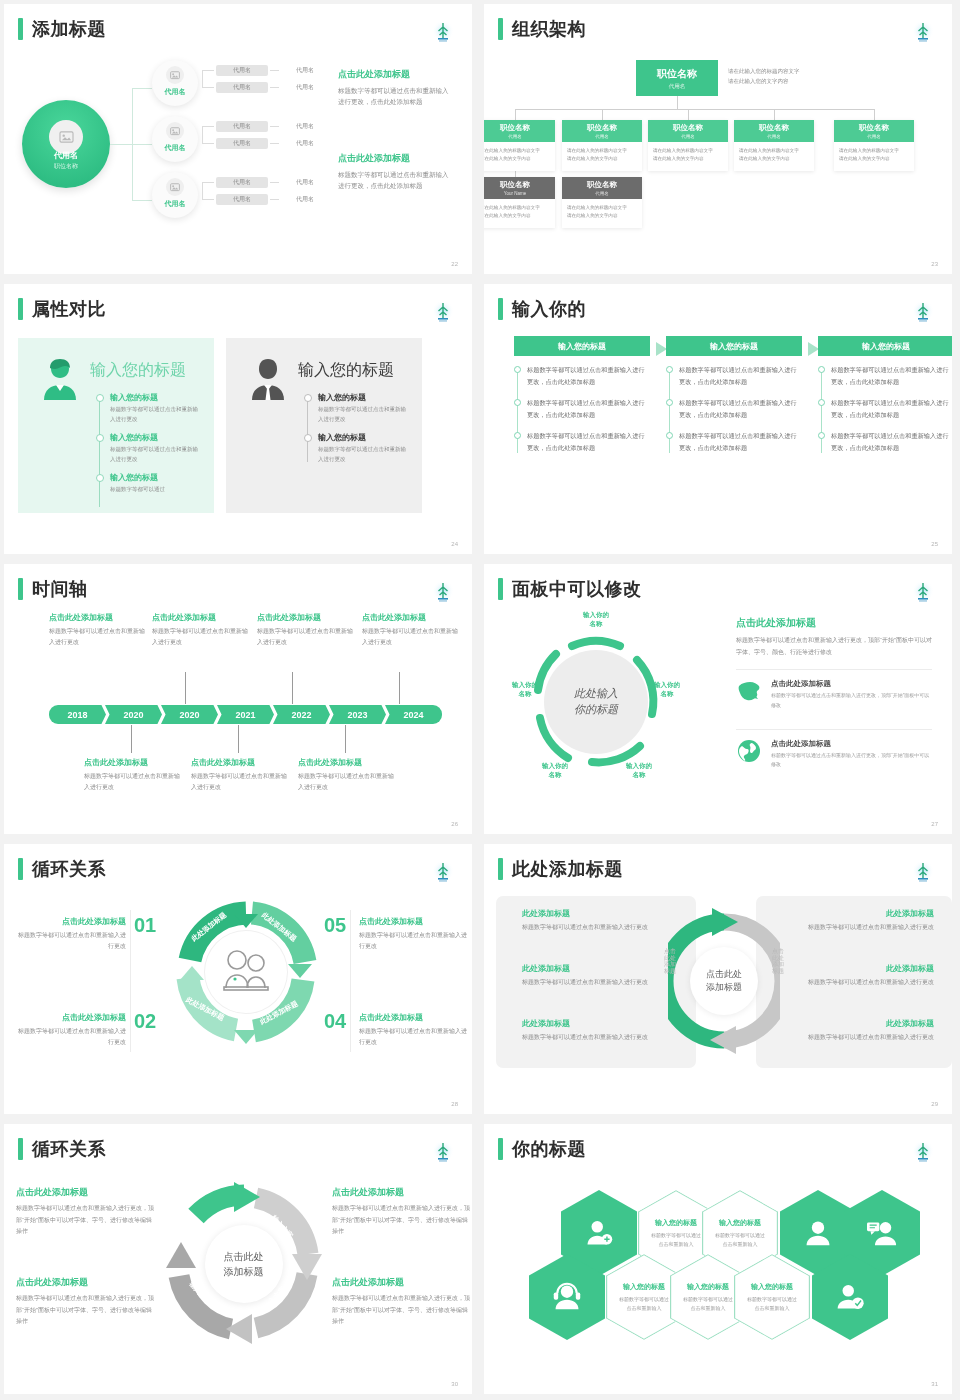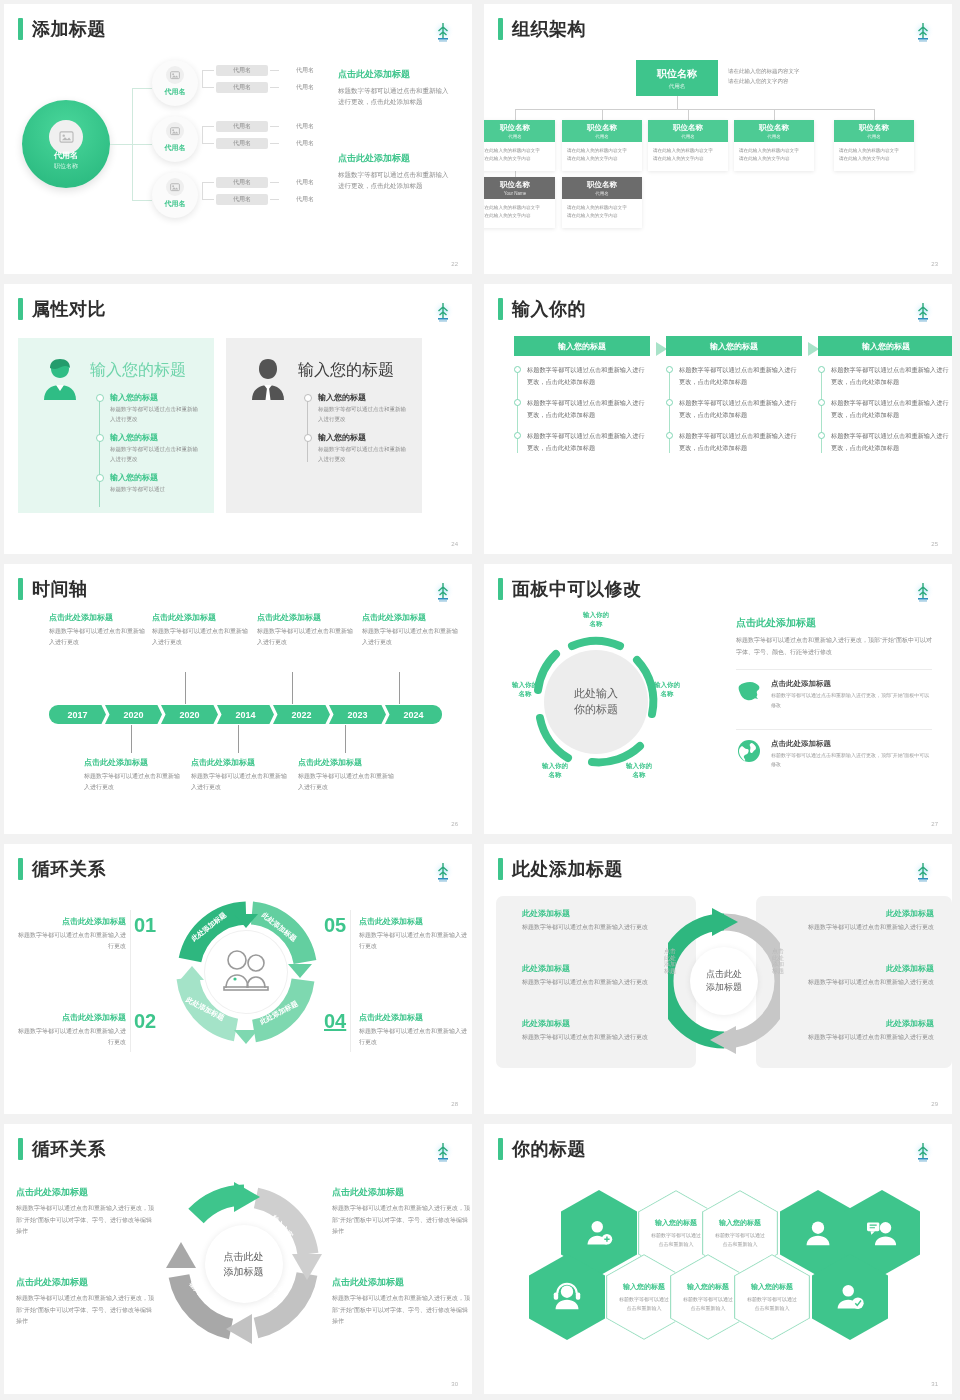--- a/index.html
+++ b/index.html
@@ -111,21 +111,21 @@
     color:#fff;font-size:9px;font-weight:bold;margin-right:-1px;
     clip-path:polygon(0 0,92% 0,100% 50%,92% 100%,0 100%,8% 50%);}
   .s26-y:first-child{clip-path:polygon(0 0,92% 0,100% 50%,92% 100%,0 100%);border-radius:9px 0 0 9px;}
   .s26-y:last-child{clip-path:polygon(0 0,100% 0,100% 100%,0 100%,8% 50%);border-radius:0 9px 9px 0;}
 
   
   .s27-ring{position:absolute;left:28px;top:6px;width:168px;height:168px;}
   .s27-inner{position:absolute;left:50%;top:50%;transform:translate(-50%,-50%);
     width:104px;height:104px;border-radius:50%;background:#ededed;
     display:flex;flex-direction:column;align-items:center;justify-content:center;}
-  .s27-inner span{font-size:11px;color:#5f5f5f;line-height:1.45;}
+  .s27-inner span{font-size:11px;color:#5f5f5f;line-height:1.45;font-style:italic;}
   .s27-lab{position:absolute;text-align:center;font-size:6.5px;color:#3ec58c;font-weight:bold;line-height:1.45;width:50px;}
   .s27-right{position:absolute;left:252px;top:4px;width:196px;}
   .s27-right h4{margin:0 0 5px;font-size:10px;color:#3ec58c;font-weight:bold;}
   .s27-right p.lead{margin:0;font-size:6px;line-height:1.95;color:#8d8d8d;}
   .s27-row{position:relative;display:flex;gap:9px;padding:9px 0 8px;border-top:1px solid #ececec;margin-top:11px;align-items:flex-start;}
   .s27-row .ico{flex:0 0 26px;height:24px;}
   .s27-row h5{margin:0 0 2px;font-size:7.5px;color:#4f4f4f;font-weight:bold;}
   .s27-row p{margin:0;font-size:5px;line-height:1.85;color:#9a9a9a;}
 
   
@@ -553,24 +553,24 @@
       <div class="s26-topblk" style="left:358px;">
         <h4>点击此处添加标题</h4>
         <p>标题数字等都可以通过点击和重新输入进行更改</p>
       </div>
 
       <div class="s26-tick" style="left:181px;top:60px;height:32px;"></div>
       <div class="s26-tick" style="left:288px;top:60px;height:32px;"></div>
       <div class="s26-tick" style="left:395px;top:60px;height:32px;"></div>
 
       <div class="s26-years">
-        <div class="s26-y">2017</div>
+        <div class="s26-y">2018</div>
         <div class="s26-y">2020</div>
         <div class="s26-y">2020</div>
-        <div class="s26-y">2014</div>
+        <div class="s26-y">2021</div>
         <div class="s26-y">2022</div>
         <div class="s26-y">2023</div>
         <div class="s26-y">2024</div>
       </div>
 
       <div class="s26-tick" style="left:127px;top:113px;height:28px;"></div>
       <div class="s26-tick" style="left:234px;top:113px;height:28px;"></div>
       <div class="s26-tick" style="left:341px;top:113px;height:28px;"></div>
 
       <div class="s26-botblk" style="left:80px;top:145px;">
@@ -708,21 +708,21 @@
         </div>
         
         <div style="position:absolute;left:16px;top:24px;transform:rotate(-38deg);font-size:7px;color:#fff;font-weight:bold;">此处添加标题</div>
         <div style="position:absolute;left:86px;top:24px;transform:rotate(38deg);font-size:7px;color:#fff;font-weight:bold;">此处添加标题</div>
         <div style="position:absolute;left:86px;top:110px;transform:rotate(-28deg);font-size:7px;color:#fff;font-weight:bold;">此处添加标题</div>
         <div style="position:absolute;left:12px;top:106px;transform:rotate(28deg);font-size:7px;color:#fff;font-weight:bold;">此处添加标题</div>
       </div>
 
       <div class="s28-num" style="left:130px;top:22px;">01</div>
       <div class="s28-num" style="left:320px;top:22px;">05</div>
-      <div class="s28-num" style="left:320px;top:118px;text-decoration:underline;">04</div>
+      <div class="s28-num" style="left:320px;top:118px;">04</div>
       <div class="s28-num" style="left:130px;top:118px;">02</div>
 
       <div class="s28-txt l" style="left:14px;top:24px;">
         <h4>点击此处添加标题</h4>
         <p>标题数字等都可以通过点击和重新输入进行更改</p>
       </div>
       <div class="s28-txt" style="left:355px;top:24px;">
         <h4>点击此处添加标题</h4>
         <p>标题数字等都可以通过点击和重新输入进行更改</p>
       </div>

